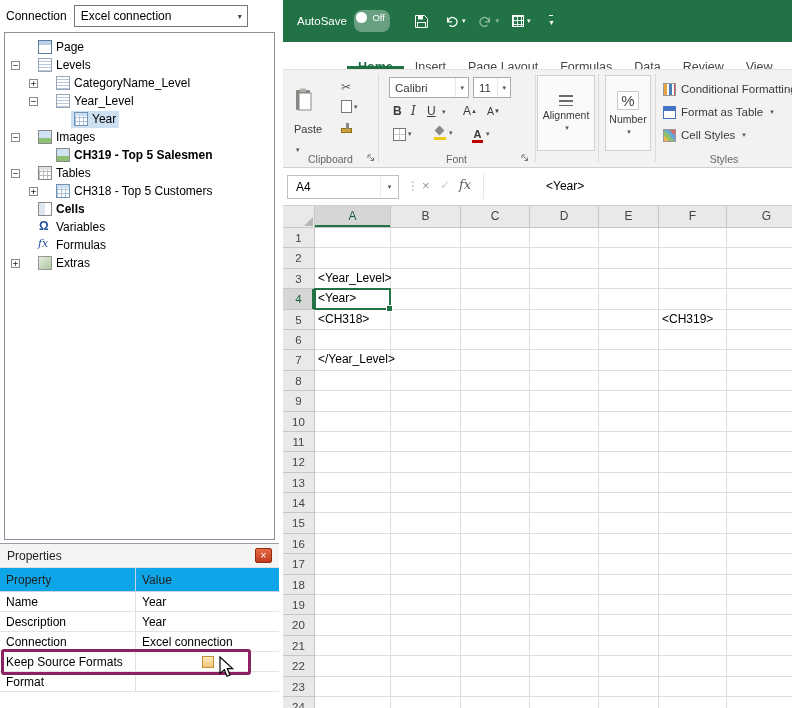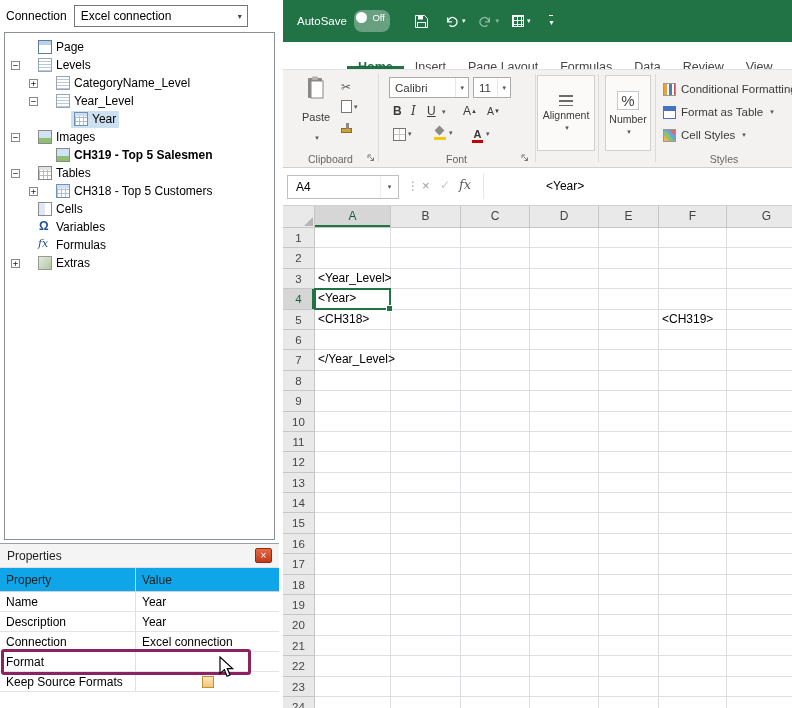--- a/index.html
+++ b/index.html
@@ -54,21 +54,21 @@
 .tbtn{display:flex;align-items:center;margin-right:13px}
 .tbtn.dim{opacity:.5}
 .cr-w{font-size:7px;margin-left:3px;color:#fff}
 .qgrid{width:12px;height:12px;border:1px solid #fff;background-image:linear-gradient(rgba(255,255,255,.9) 1px,rgba(0,0,0,0) 1px),linear-gradient(90deg,rgba(255,255,255,.9) 1px,rgba(0,0,0,0) 1px);background-size:4px 4px}
 .morebtn{font-size:8px;border-top:1px solid #fff;padding-top:2px;margin-left:6px}
 .tabrow{height:28px;background:#fff;display:flex;align-items:stretch;padding-left:64px;border-bottom:1px solid #e4e2e0;overflow:hidden}
 .tab{padding:12px 11px;font-size:12.5px;line-height:27px;color:#454545;white-space:nowrap}
 .tab.active{color:#1e6b43;font-weight:bold;box-shadow:inset 0 -3px 0 #217346}
 .ribbon{position:relative;height:98px;background:#f3f2f1;border-bottom:1px solid #d2d0ce;color:#3b3a39;overflow:hidden}
 .vsep{position:absolute;top:4px;height:88px;width:1px;background:#dddbd9}
-.paste-btn{position:absolute;left:11px;top:6px;width:44px;height:76px;display:flex;flex-direction:column;align-items:center;font-size:11px;gap:11px}
+.paste-btn{position:absolute;left:11px;top:18px;width:44px;height:76px;display:flex;flex-direction:column;align-items:flex-start;font-size:11px;gap:11px}
 .small-btn{position:absolute;display:flex;align-items:center;height:18px}
 .scissors{font-size:12px;color:#555}
 .copyic{width:9px;height:11px;border:1px solid #777;background:#fff;position:relative;margin-left:2px}
 .copyic::before{content:"";position:absolute;left:-3px;top:-3px;width:9px;height:11px;border:1px solid #777;background:#fff}
 .brushic{width:11px;height:5px;background:#caa23a;border:1px solid #8f6f1c;position:relative;margin-top:6px}
 .brushic::before{content:"";position:absolute;left:4px;top:-6px;width:3px;height:6px;background:#8a8a8a}
 .glabel{position:absolute;bottom:2px;font-size:10.5px;color:#666;text-align:center}
 .launcher{position:absolute;bottom:5px}
 .combo{position:absolute;height:21px;background:#fff;border:1px solid #ababab;display:flex;align-items:center;padding-left:5px;font-size:11.5px}
 .combo-cr{margin-left:auto;font-size:7px;color:#555;padding:0 4px;border-left:1px solid #e6e6e6;height:100%;display:flex;align-items:center}
@@ -201,21 +201,21 @@
         </div>
         <div class="titem" style="padding-left: 24px;">
           <span class="slot">
             <span class="exp">+</span>
           </span>
           <span class="tcontent">
             <span class="ticon table-icon"></span>
             <span class="tlabel">CH318 - Top 5 Customers</span>
           </span>
         </div>
-        <div class="titem" style="padding-left: 6px;">
+        <div class="titem" style="padding-left: 6px; font-weight: bold;">
           <span class="slot"></span>
           <span class="tcontent">
             <span class="ticon cells-icon"></span>
             <span class="tlabel">Cells</span>
           </span>
         </div>
         <div class="titem" style="padding-left: 6px;">
           <span class="slot"></span>
           <span class="tcontent">
             <span class="ticon omega-icon"></span>
@@ -255,29 +255,29 @@
             <span class="pval">Year</span>
           </div>
           <div class="prow">
             <span class="pname">Description</span>
             <span class="pval">Year</span>
           </div>
           <div class="prow">
             <span class="pname">Connection</span>
             <span class="pval">Excel connection</span>
           </div>
-          <div class="prow">
-            <span class="pname">Format</span>
-            <span class="pval"></span>
-          </div>
           <div class="prow hl">
             <span class="pname">Keep Source Formats</span>
             <span class="pval">
               <span class="checkbox"></span>
             </span>
+          </div>
+          <div class="prow">
+            <span class="pname">Format</span>
+            <span class="pval"></span>
           </div>
         </div>
       <div class="annotation"></div>
       <svg class="cursor" width="16" height="22" viewBox="0 0 16 22">
         <polygon points="1,1 1,17.5 5.4,13.8 8,20.2 11,18.9 8.3,12.6 13.6,12.6" fill="#fff" stroke="#000" stroke-width="1.2"></polygon>
       </svg>
     </div>
   </aside>
 
   <section class="excel">

